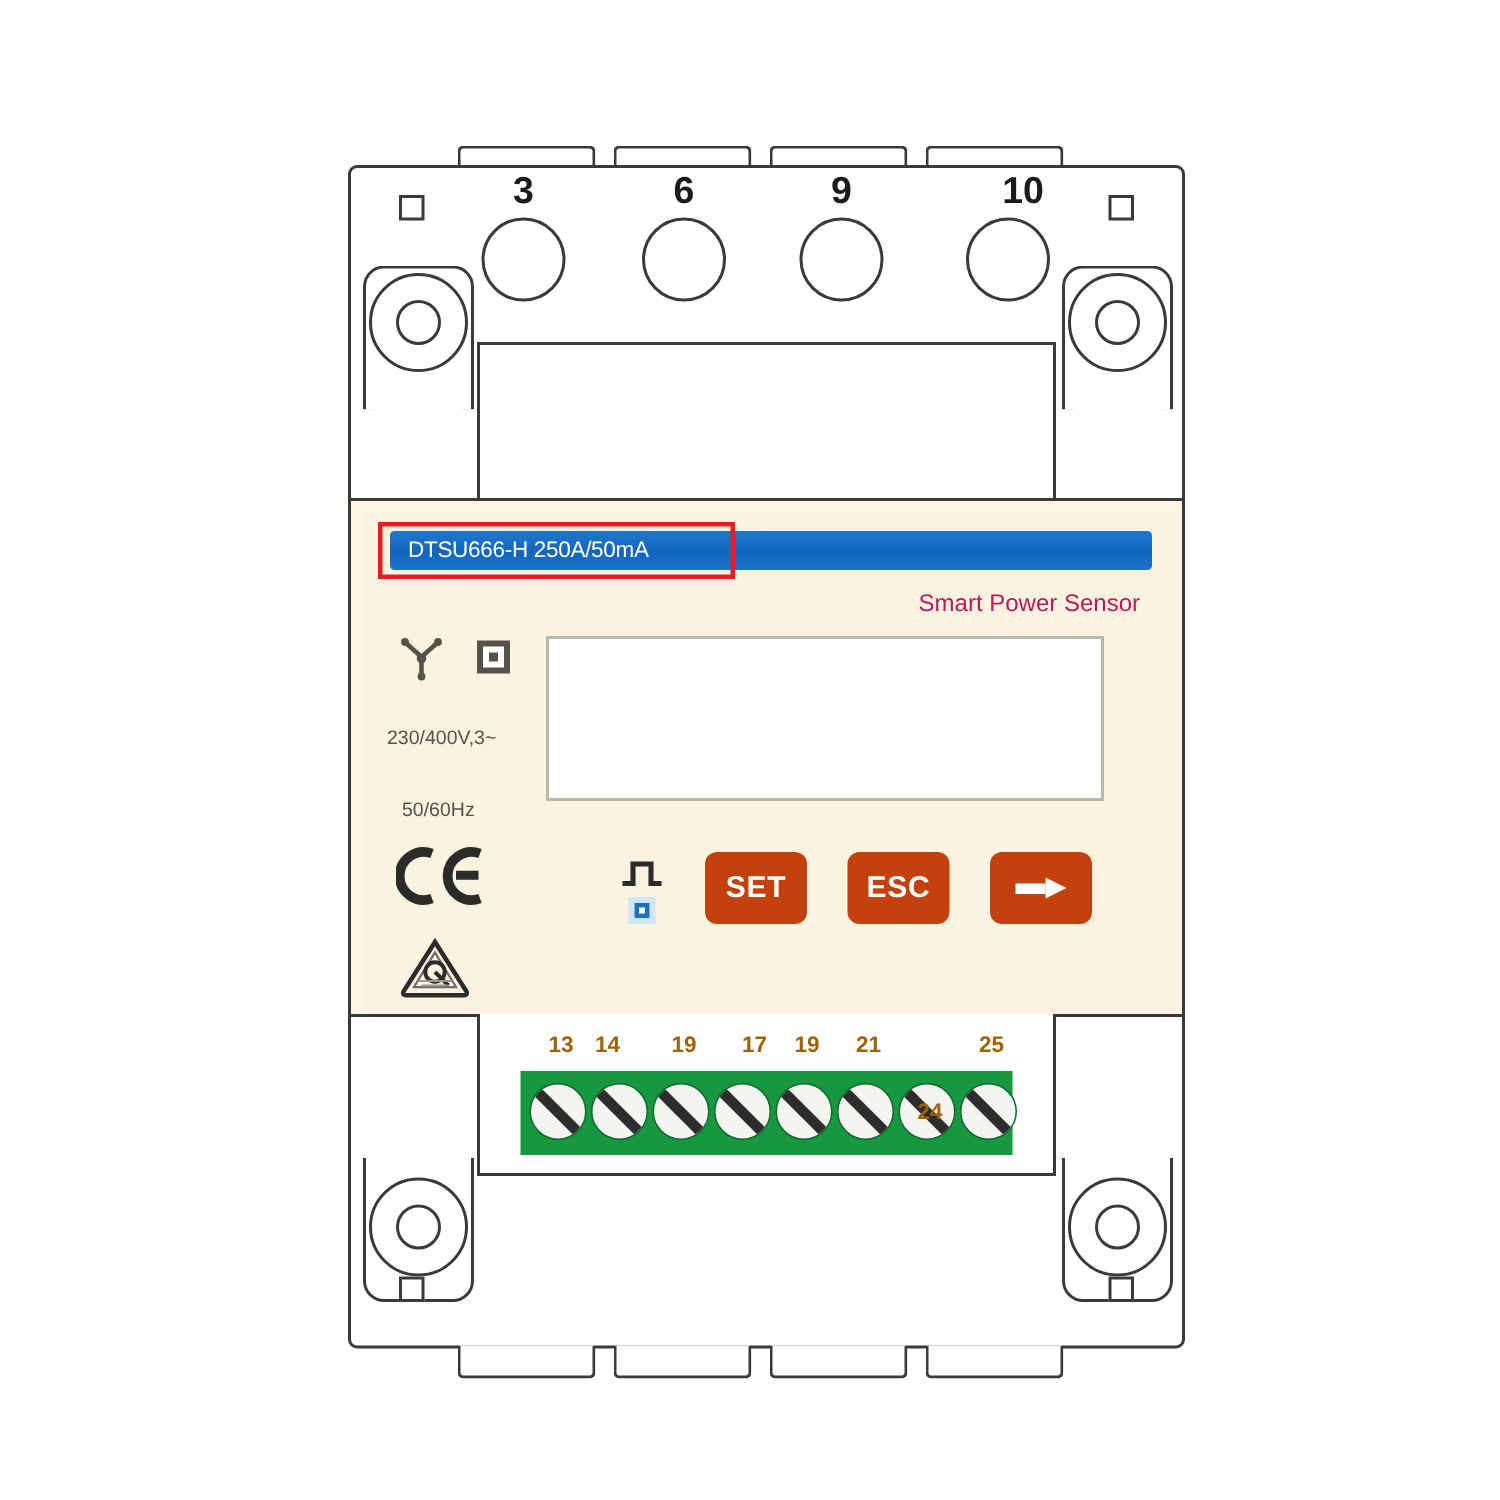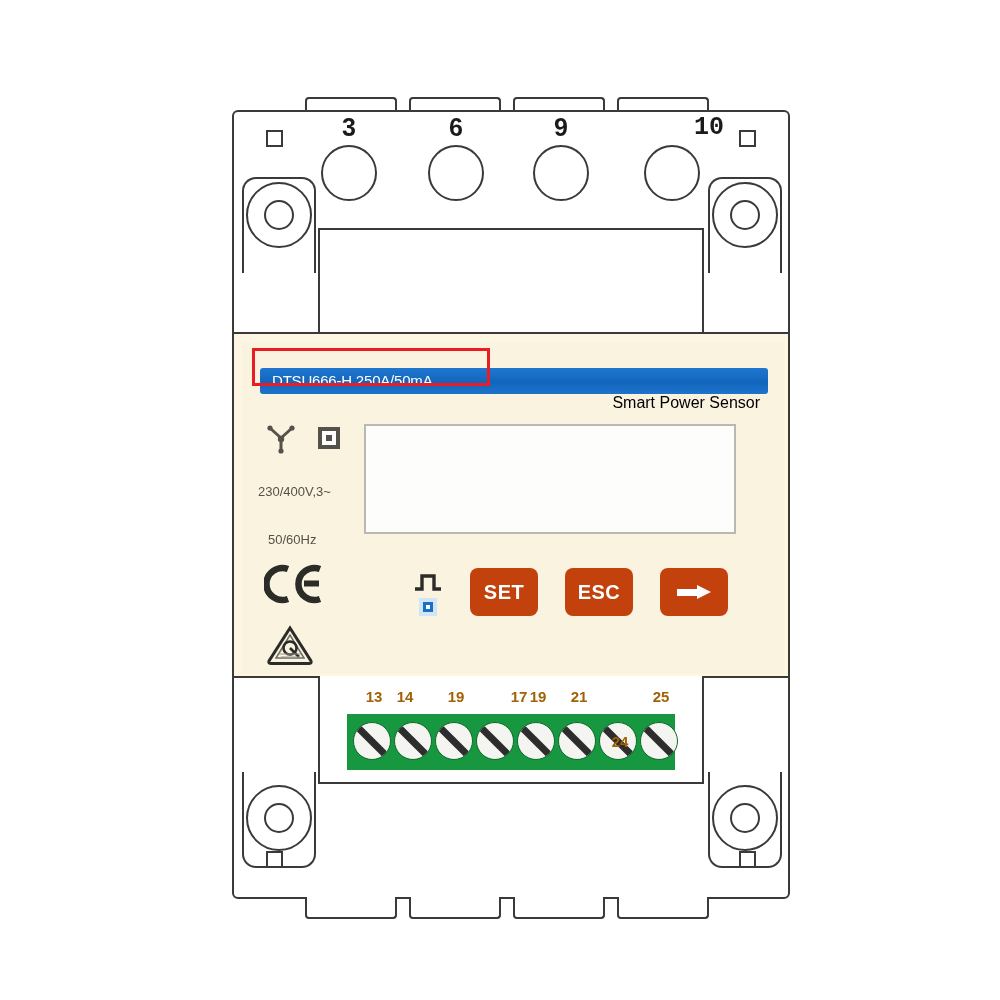--- a/index.html
+++ b/index.html
@@ -141,21 +141,20 @@
     background: #faf3e0;
     box-sizing: border-box;
   }
 
   #model-banner {
     position: absolute;
     left: 18px; top: 12px;
     width: 508px; height: 26px;
     background: linear-gradient(180deg, #2077cf 0%, #1265bd 55%, #1d74c9 100%);
     border-radius: 3px;
-    margin-top: 14px;
   }
   #model-text {
     position: absolute;
     left: 12px; top: 4px;
     font-size: 15px;
     color: #ffffff;
     letter-spacing: -0.2px;
     white-space: nowrap;
     font-family: "Liberation Sans", sans-serif;
   }
@@ -165,21 +164,21 @@
     width: 238px; height: 38px;
     border: 3px solid #ec1c24;
     box-sizing: border-box;
     background: transparent;
   }
 
   #brandline {
     position: absolute;
     right: 24px; top: 52px;
     font-size: 16px;
-    color: #000000;
+    color: #be185d;
     white-space: nowrap;
   }
 
   
   #lcd {
     position: absolute;
     left: 122px; top: 82px;
     width: 372px; height: 110px;
     background: #fdfdfb;
     border: 2px solid #b9b9b2;
@@ -327,21 +326,21 @@
   <div class="notch" style="left:739px; top:130px;"></div>
 
   <div class="boss-pad" style="left:242px; top:177px; border-bottom:none; border-radius:14px 14px 0 0;"></div>
   <div class="boss" style="left:246px; top:182px;"></div>
   <div class="boss-pad" style="left:708px; top:177px; border-bottom:none; border-radius:14px 14px 0 0;"></div>
   <div class="boss" style="left:712px; top:182px;"></div>
 
   <div class="term-num" style="left:319px; top:115px;">3</div>
   <div class="term-num" style="left:426px; top:115px;">6</div>
   <div class="term-num" style="left:531px; top:115px;">9</div>
-  <div class="term-num" style="left:679px; top:115px;font-family:Liberation Mono, monospace;">10</div>
+  <div class="term-num" style="left:652px; top:115px;">10</div>
 
   <div class="term-circle" style="left:321px; top:145px;"></div>
   <div class="term-circle" style="left:428px; top:145px;"></div>
   <div class="term-circle" style="left:533px; top:145px;"></div>
   <div class="term-circle" style="left:644px; top:145px;"></div>
 
   <div id="faceplate">
     <div id="faceplate-inner">
 
       <div id="model-banner">
@@ -407,21 +406,21 @@
     <div class="screw" style="left:129px;"></div>
     <div class="screw" style="left:170px;"></div>
     <div class="screw" style="left:211px;"></div>
     <div class="screw" style="left:252px;"></div>
     <div class="screw" style="left:293px;"></div>
   </div>
 
   <div class="bterm-num" style="left:352px; top:689px;">13</div>
   <div class="bterm-num" style="left:383px; top:689px;">14</div>
   <div class="bterm-num" style="left:434px; top:689px;">19</div>
-  <div class="bterm-num" style="left:497px; top:689px;text-align:center;">17</div>
+  <div class="bterm-num" style="left:481px; top:689px;text-align:center;">17</div>
   <div class="bterm-num" style="left:516px; top:689px;">19</div>
   <div class="bterm-num" style="left:557px; top:689px;">21</div>
   <div class="bterm-num" style="left:598px; top:689px;margin-top:45px;">24</div>
   <div class="bterm-num" style="left:639px; top:689px;">25</div>
 
   <div class="boss-pad" style="left:242px; top:772px; border-top:none; border-radius:0 0 14px 14px;"></div>
   <div class="boss" style="left:246px; top:785px;"></div>
   <div class="boss-pad" style="left:708px; top:772px; border-top:none; border-radius:0 0 14px 14px;"></div>
   <div class="boss" style="left:712px; top:785px;"></div>
 

